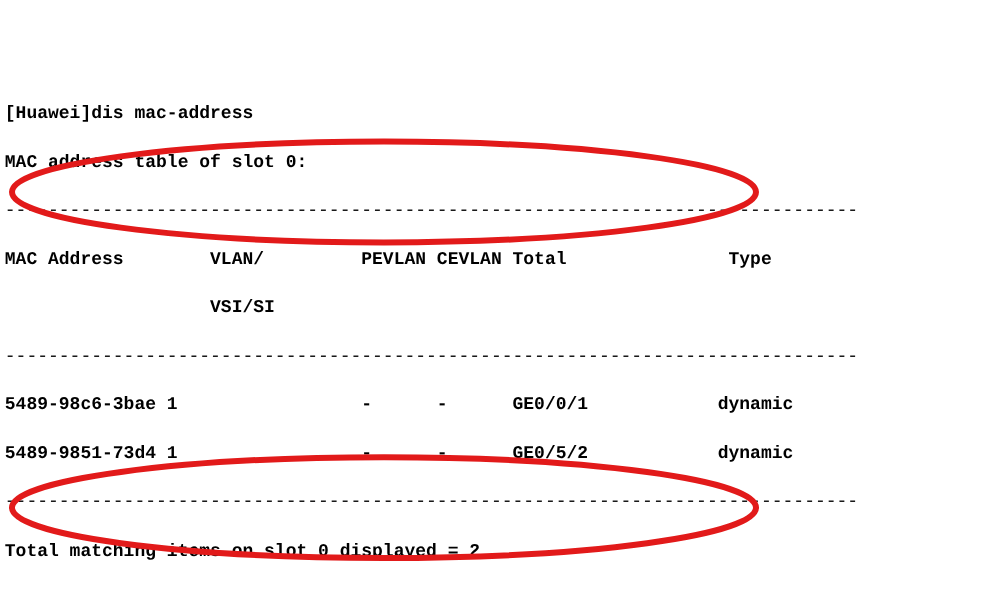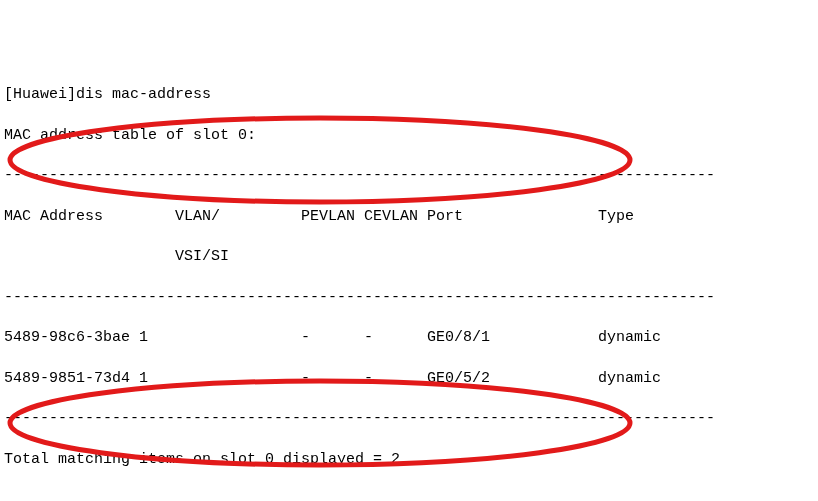--- a/index.html
+++ b/index.html
@@ -8,40 +8,40 @@
       font-family: "Courier New", monospace;
       font-size: 15px;
       line-height: 1.35;
       color: #000;
       background: #fff;
       white-space: pre;
       width: 818px;
       box-sizing: border-box;
       position: relative;
     }
-    .line { white-space: pre; }
+    .line { white-space: pre; font-weight: bold; }
     .dashline { white-space: pre; }
     svg.overlay {
       position: absolute;
       top: 0; left: 0;
       pointer-events: none;
     }
   </style>
 </head>
 <body>
 
 
 
 <div class="line">[Huawei]dis mac-address</div>
 <div class="line">MAC address table of slot 0:</div>
 <div class="dashline">-------------------------------------------------------------------------------</div>
-<div class="line">MAC Address        VLAN/         PEVLAN CEVLAN Port               Type   </div>
+<div class="line">MAC Address        VLAN/         PEVLAN CEVLAN Total               Type   </div>
 <div class="line">                   VSI/SI                                                     </div>
 <div class="dashline">-------------------------------------------------------------------------------</div>
-<div class="line">5489-98c6-3bae 1                 -      -      GE0/8/1            dynamic</div>
+<div class="line">5489-98c6-3bae 1                 -      -      GE0/0/1            dynamic</div>
 <div class="line">5489-9851-73d4 1                 -      -      GE0/5/2            dynamic</div>
 <div class="dashline">-------------------------------------------------------------------------------</div>
 <div class="line">Total matching items on slot 0 displayed = 2</div>
 <div class="line"> </div>
 
 
 
 
 
 

